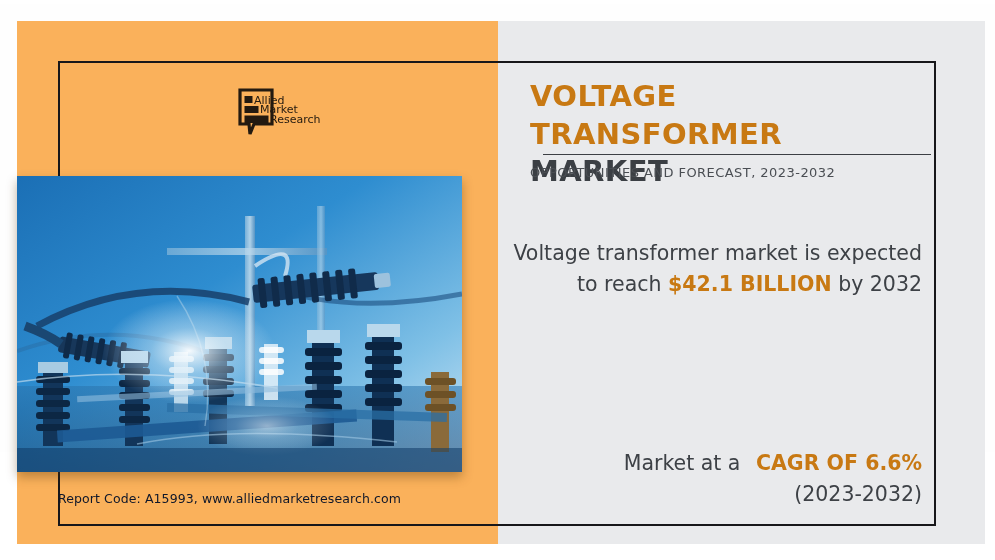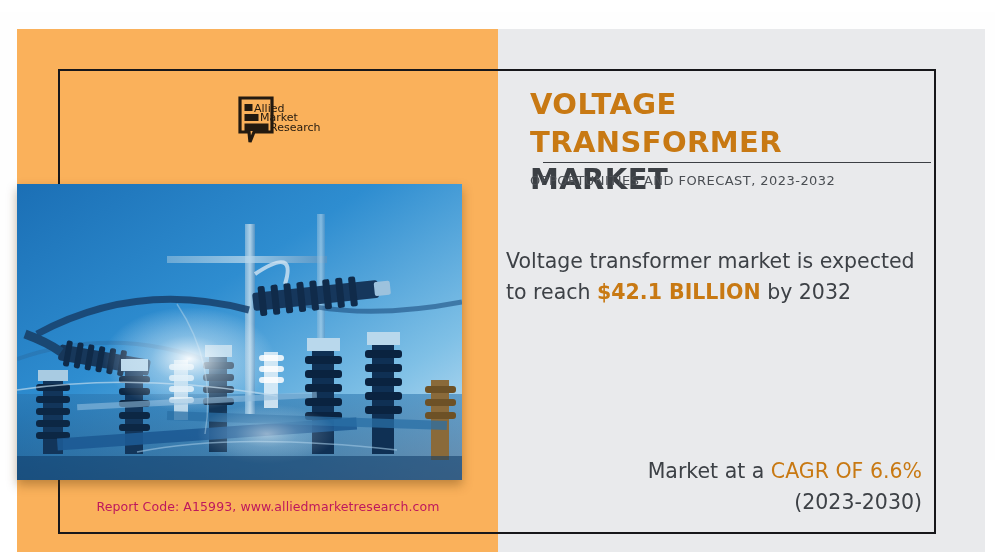--- a/index.html
+++ b/index.html
@@ -3,21 +3,21 @@
 <meta charset="utf-8">
 <style>
   html,body{margin:0;padding:0;}
   body{
     width:995px;height:560px;
     background:#ffffff;
     font-family:"DejaVu Sans", sans-serif;
     overflow:hidden;
     position:relative;
   }
-  #canvas{position:absolute;left:0;top:12px;width:995px;height:448px;background:#fefefe;}
+  #canvas{position:absolute;left:0;top:4px;width:995px;height:448px;background:#fefefe;}
 
   
   .panel-orange{
     position:absolute;left:17px;top:17px;width:481px;height:523px;
     background:#fab15b;
   }
   .panel-grey{
     position:absolute;left:498px;top:17px;width:487px;height:523px;
     background:#e9eaec;
   }
@@ -40,23 +40,23 @@
   .photo{
     position:absolute;left:17px;top:172px;width:445px;height:296px;
     overflow:hidden;
     box-shadow:0 5px 10px rgba(90,55,10,.38);
   }
   .photo svg{display:block;width:445px;height:296px;}
 
   
   .report-code{
     position:absolute;left:58px;top:487px;width:420px;
-    text-align:center;
+    text-align:left;
     font-size:12.5px;
-    color:#be185d;
+    color:#0f172a;
     letter-spacing:.1px;
     font-family:"DejaVu Sans", sans-serif;
   }
 
   
   .title{
     position:absolute;left:530px;top:74px;width:392px;
     text-align:left;
     font-size:29px;
     font-weight:bold;
@@ -74,34 +74,35 @@
   .subtitle{
     position:absolute;left:530px;top:161px;width:392px;
     text-align:left;
     font-size:13px;
     color:#4a4e53;
     letter-spacing:.45px;
   }
 
   .body-stat{
     position:absolute;left:506px;top:234px;width:416px;
+    text-align:right;
     font-size:20.5px;
     line-height:1.52;
     color:#3d4146;
   }
   .body-stat .accent{color:#c87913;font-weight:bold;}
 
   .cagr{
     position:absolute;left:506px;top:444px;width:416px;
     text-align:right;
     font-size:20.5px;
     line-height:1.52;
     color:#3d4146;
   }
-  .cagr .accent{color:#c87913;font-weight:normal;}
+  .cagr .accent{color:#c87913;font-weight:bold;margin-left:9px;}
 </style>
 </head>
 <body>
 
 <div id="canvas">
 
   <div class="panel-orange"></div>
   <div class="panel-grey"></div>
 
   <div class="frame"></div>
@@ -311,16 +312,16 @@
   <div class="body-stat">
     <span>Voltage transformer market is expected to reach</span>
     <span class="accent">$42.1 BILLION</span>
     <span>by 2032</span>
   </div>
 
   <div class="cagr">
     <span>Market at a</span>
     <span class="accent">CAGR OF 6.6%</span>
     <br>
-    <span>(2023-2030)</span>
+    <span>(2023-2032)</span>
   </div>
 
 </div>
 
 </body></html>

